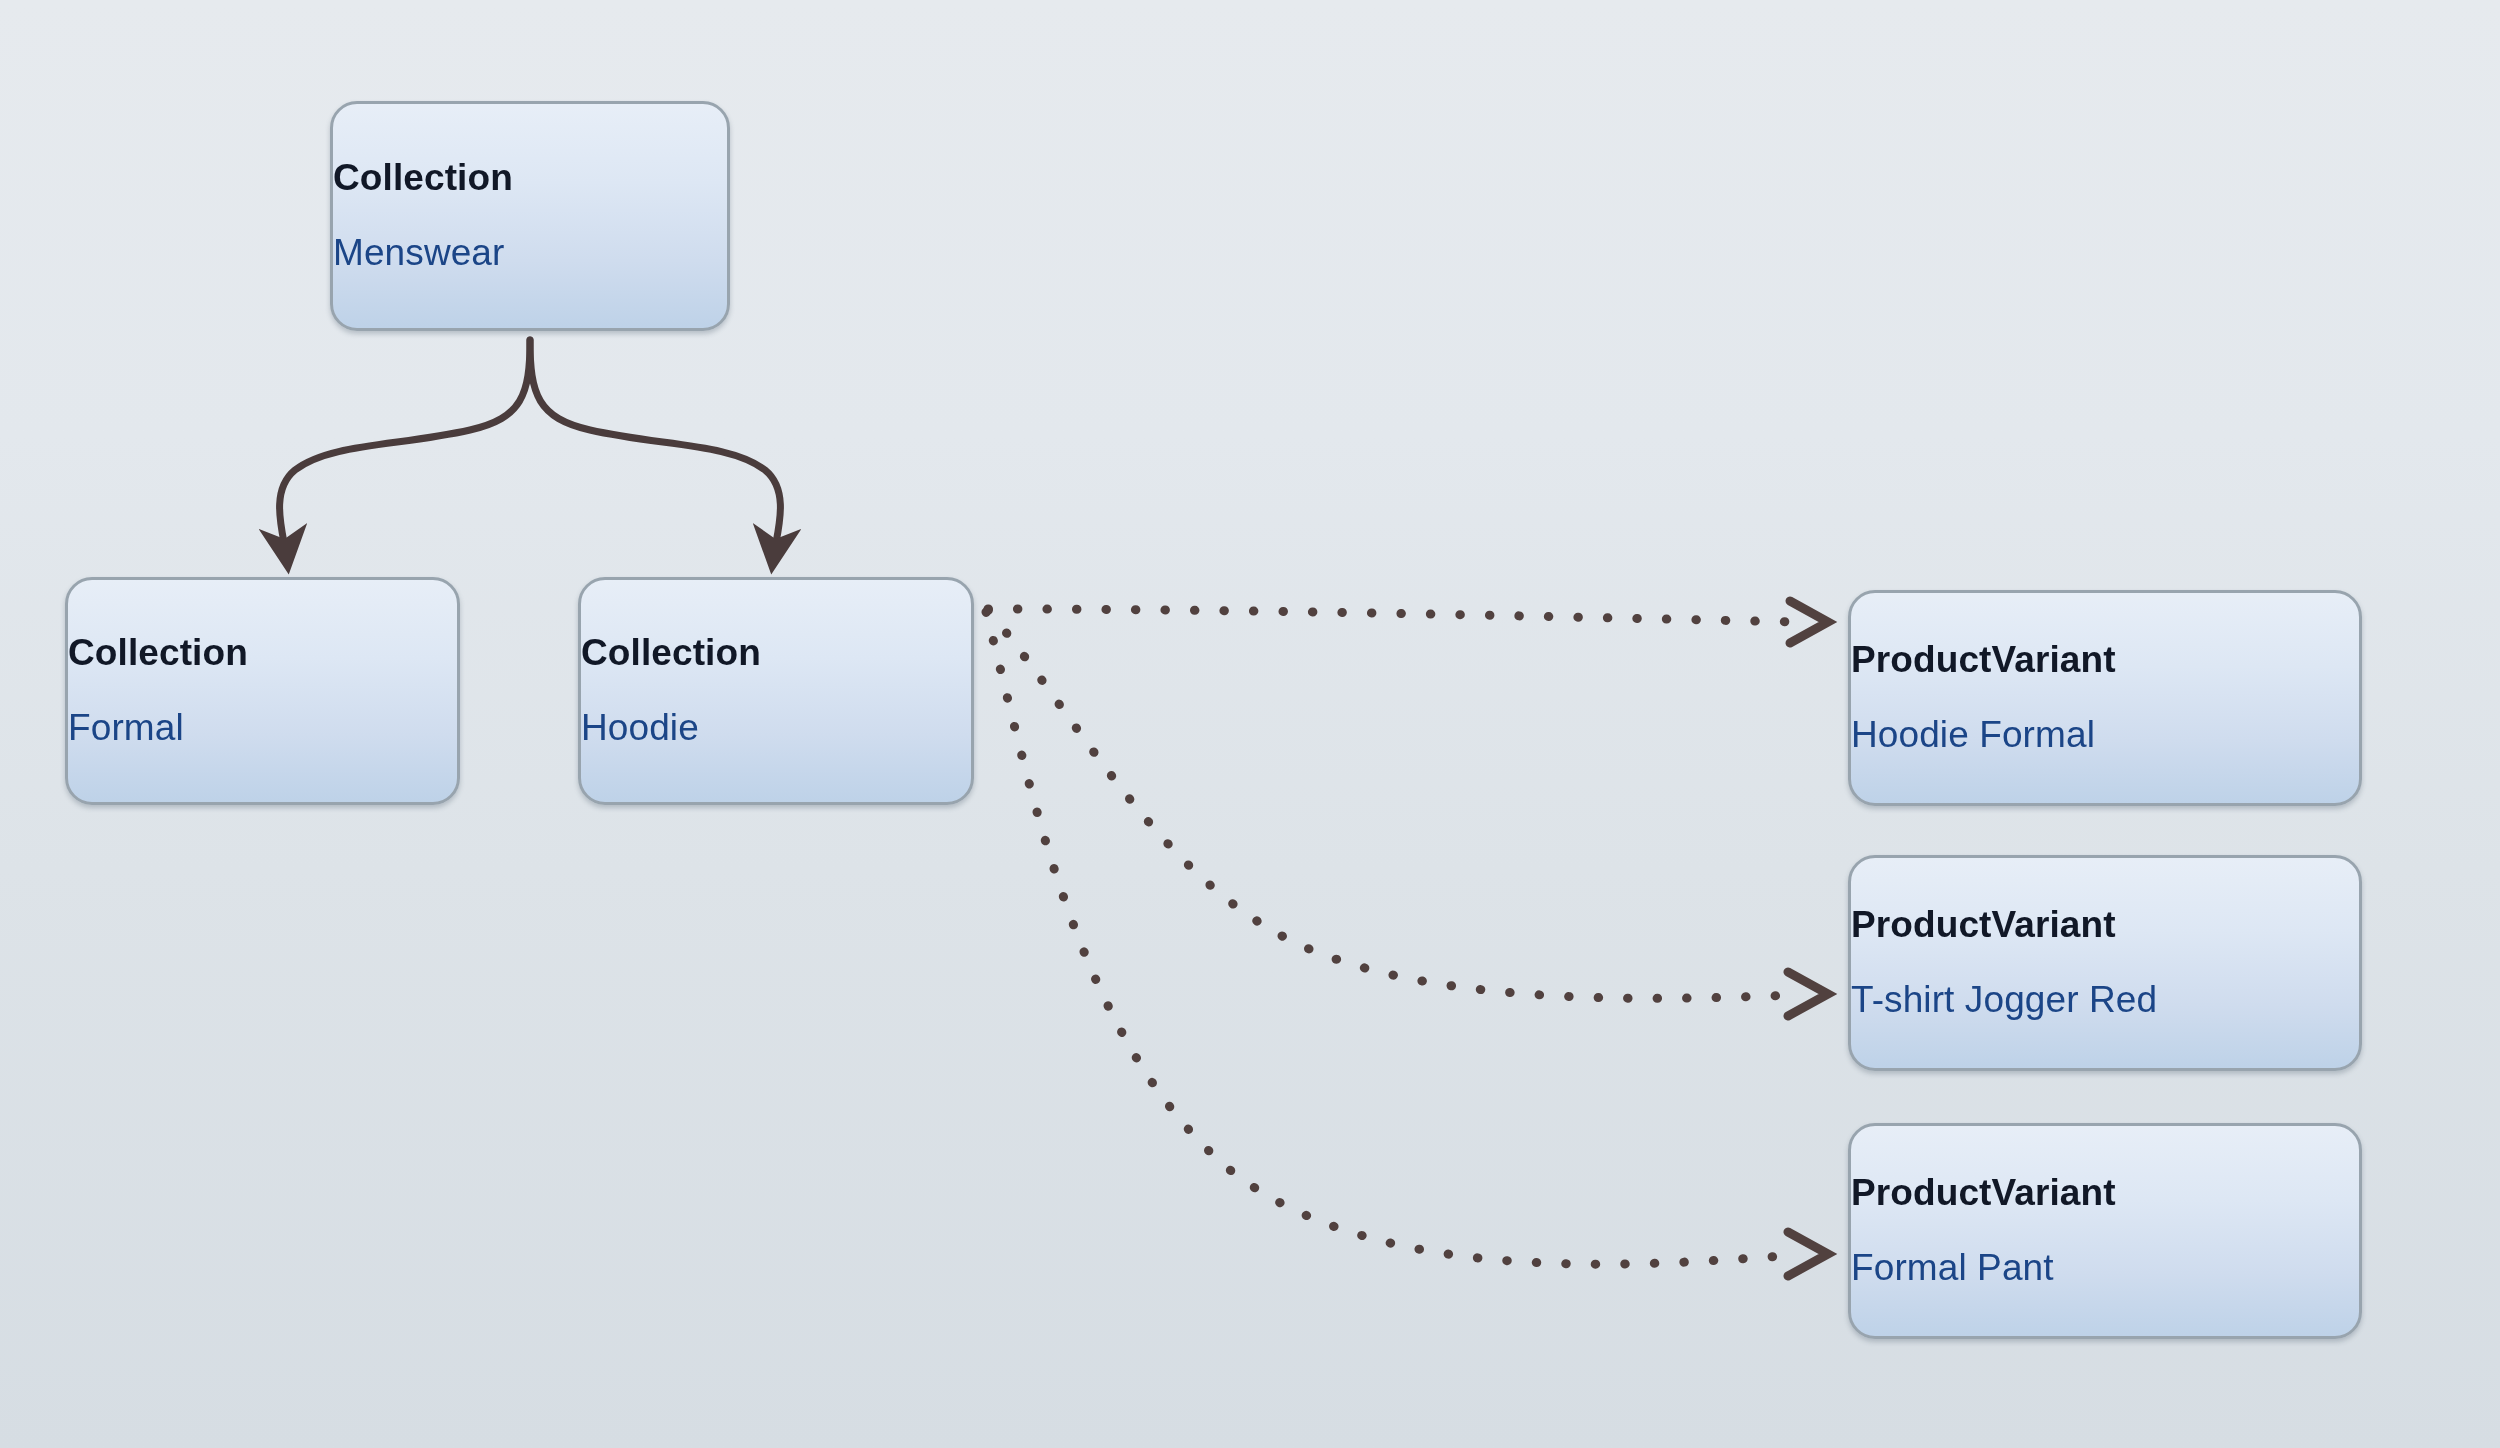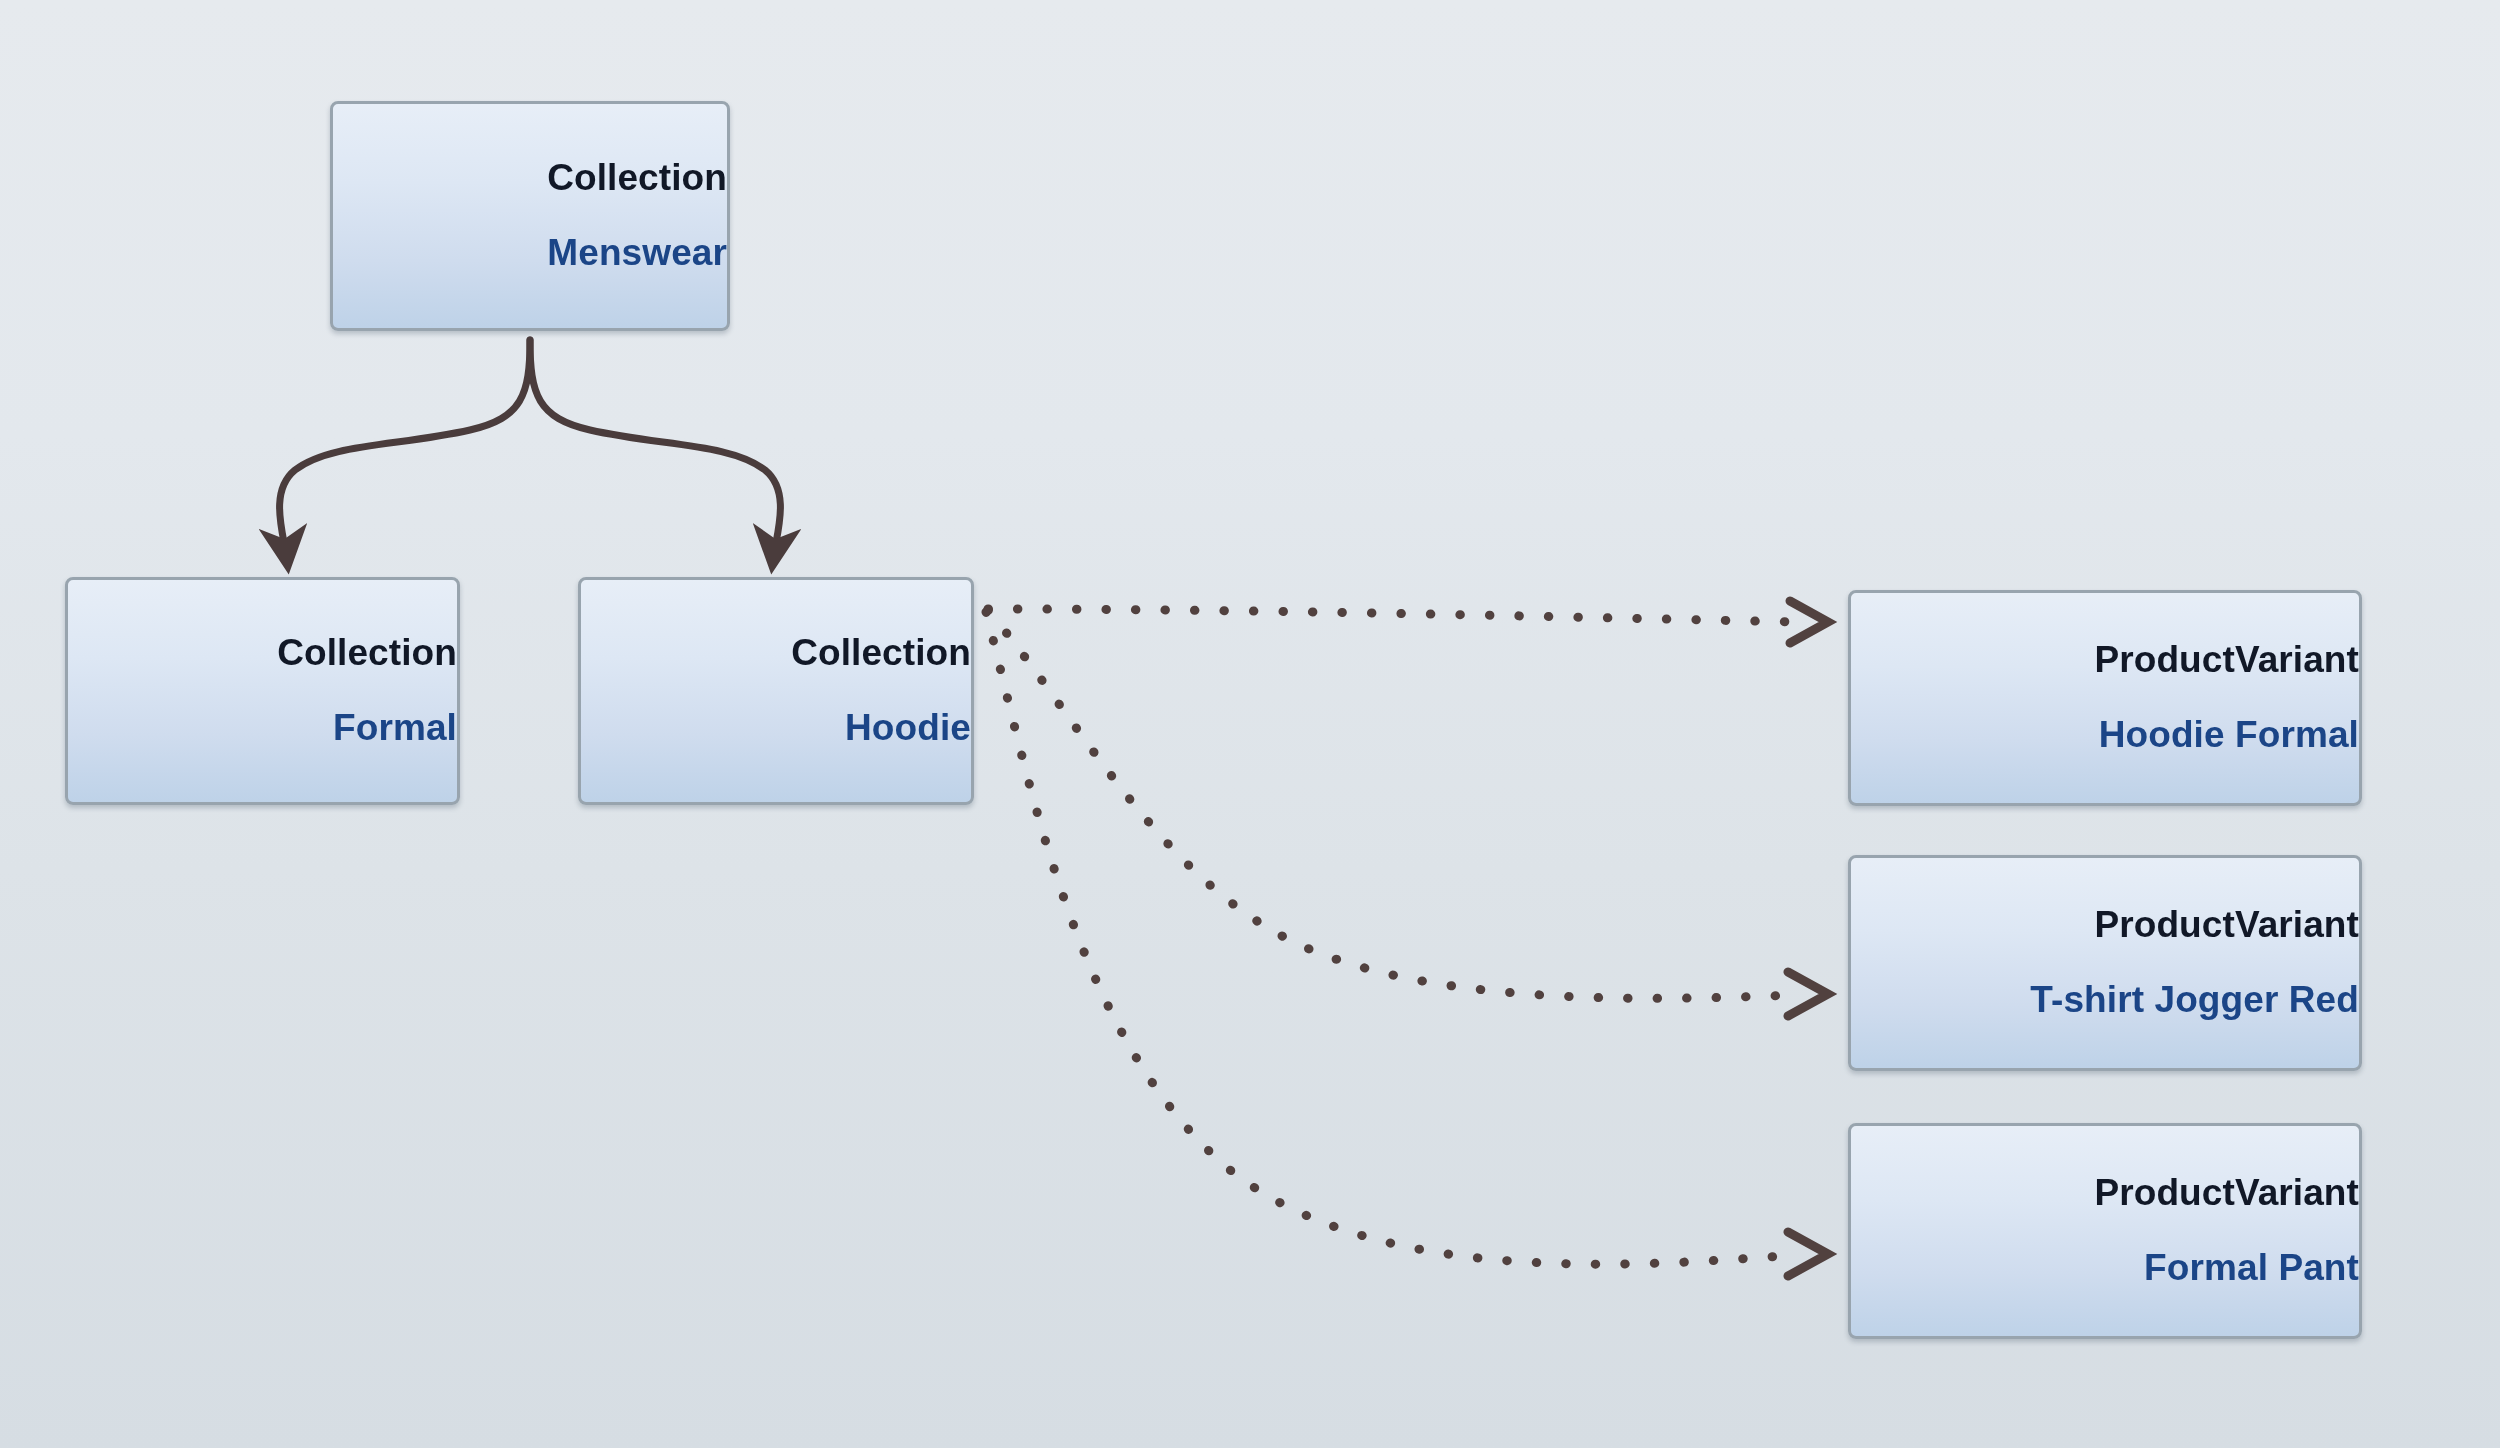--- a/index.html
+++ b/index.html
@@ -24,40 +24,40 @@
     position: absolute;
     left: 0; top: 0;
     width: 2500px;
     height: 1448px;
     pointer-events: none;
   }
   .node {
     position: absolute;
     box-sizing: border-box;
     border: 3px solid #98a4ae;
-    border-radius: 8px;
+    border-radius: 27px;
     background: linear-gradient(to bottom, #e7eef7 0%, #dde7f4 35%, #cfdcee 70%, #bed2e8 100%);
     box-shadow: 0 3px 5px rgba(90,105,120,0.33);
     display: flex;
     flex-direction: column;
-    align-items: flex-end;
+    align-items: flex-start;
     justify-content: center;
   }
   .node-type {
     color: #111827;
     font-weight: bold;
     font-size: 37px;
     line-height: 1.05;
     letter-spacing: 0.1px;
     text-align: center;
     white-space: nowrap;
   }
   .node-label {
     color: #1b4587;
-    font-weight: bold;
+    font-weight: normal;
     font-size: 37px;
     line-height: 1.05;
     letter-spacing: 0.1px;
     text-align: center;
     white-space: nowrap;
     margin-top: 36px;
   }
 </style>
 </head>
 <body>

